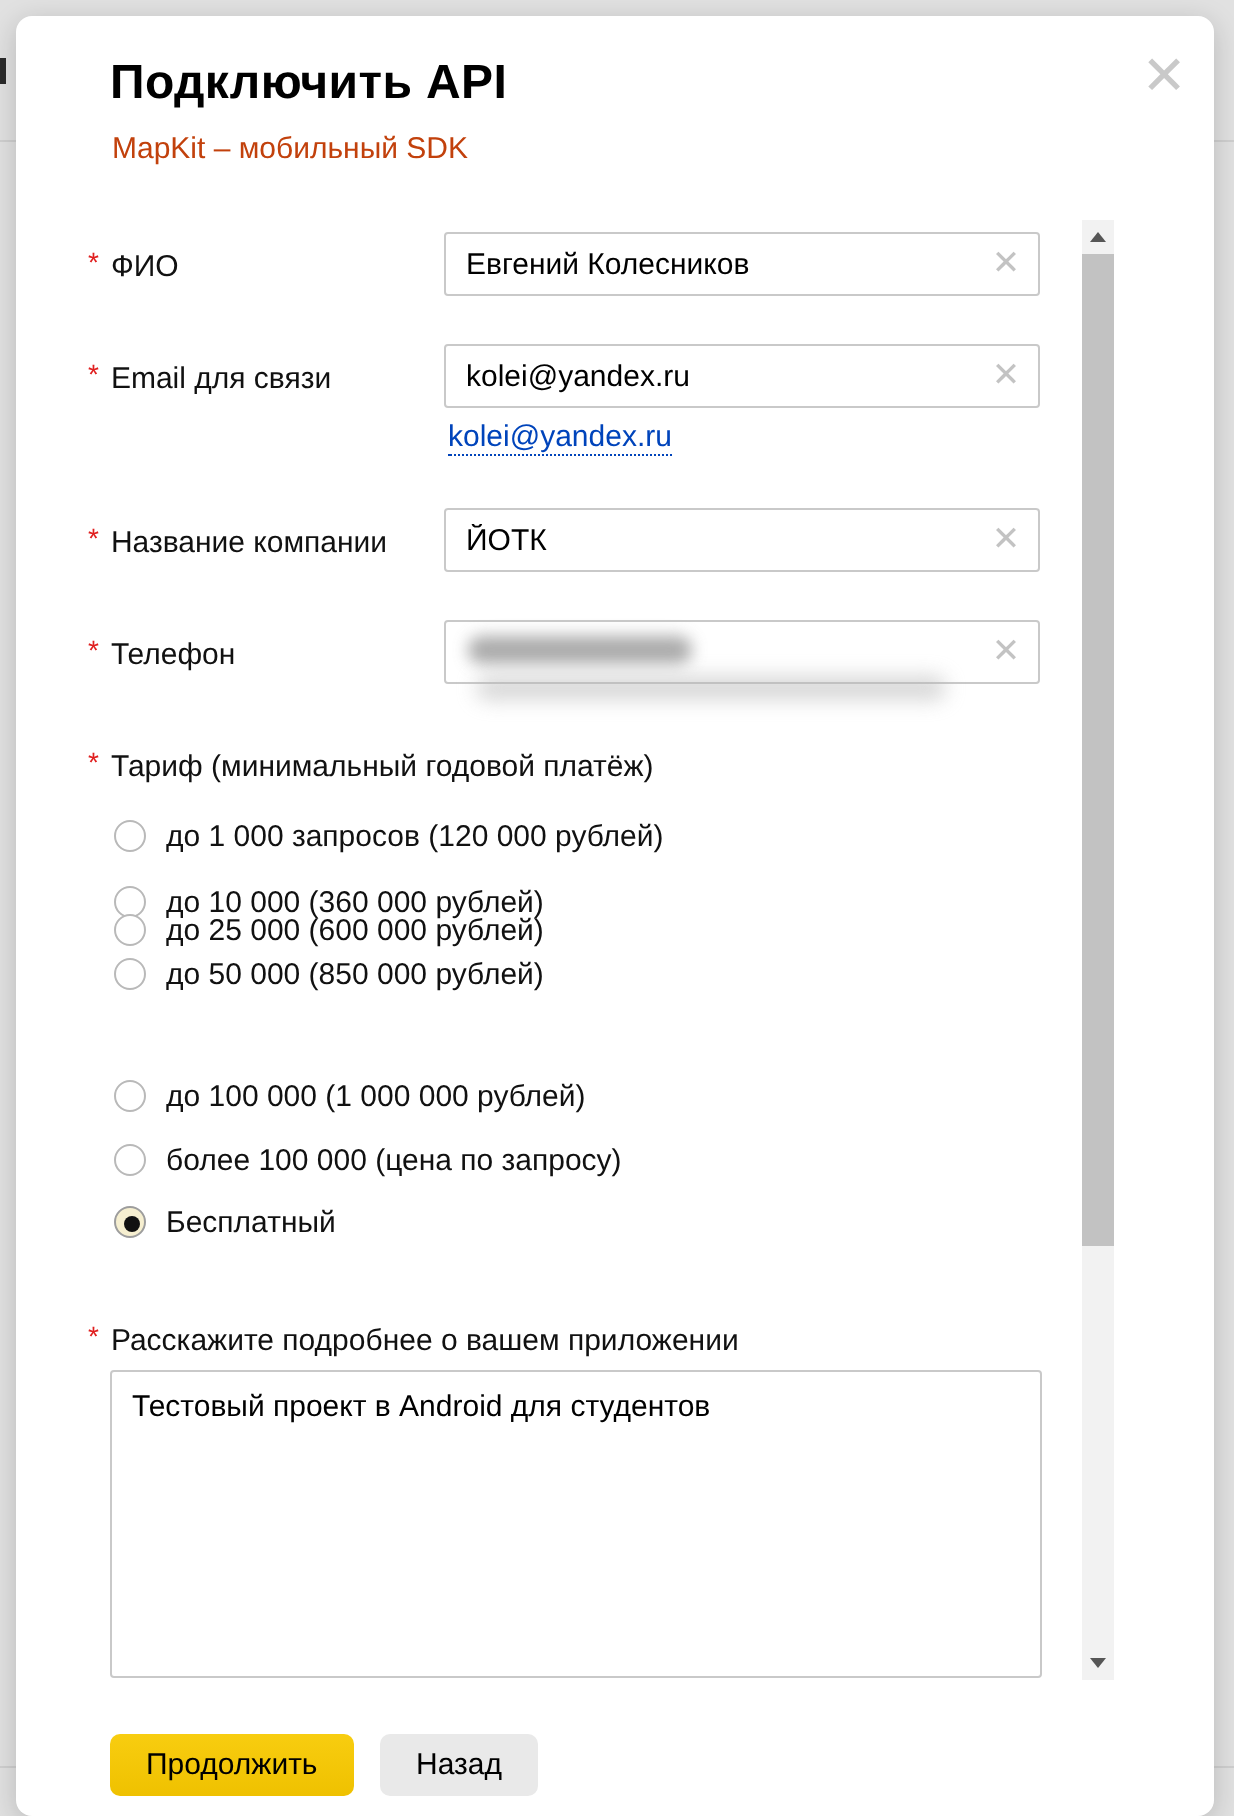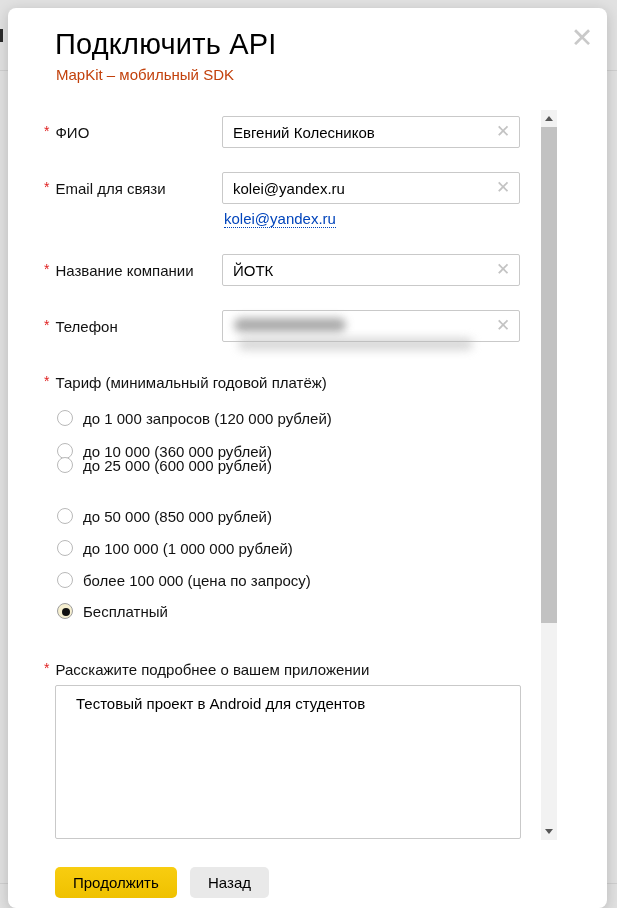--- a/index.html
+++ b/index.html
@@ -17,21 +17,21 @@
   .bg-cut-glyph { position:absolute; left:0; top:29px; width:3px; height:13px; background:#2b2b2b; }
 
   
   .modal {
     position:absolute; left:8px; top:8px; width:599px; height:900px;
     background:#ffffff; border-radius:8px;
     box-shadow:0 3px 14px rgba(0,0,0,.18);
   }
   .modal-title {
     position:absolute; left:47px; top:20px;
-    font-size:29px; font-weight:normal; color:#000; letter-spacing:.2px;
+    font-size:24px; font-weight:bold; color:#000; letter-spacing:.2px;
   }
   .modal-subtitle {
     position:absolute; left:48px; top:58px;
     font-size:15px; color:#c2410c;
   }
   .close-btn {
     position:absolute; left:558px; top:14px; width:32px; height:32px;
     font-size:27px; line-height:32px; text-align:center;
     color:#c9c9c9; cursor:pointer; font-weight:200;
   }
@@ -76,21 +76,21 @@
   .radio-row.checked .radio-dot::after {
     content:""; position:absolute; left:4px; top:4px; width:8px; height:8px;
     border-radius:50%; background:#111;
   }
   .radio-label { font-size:15px; color:#111; white-space:nowrap; }
 
   .t-area {
     position:absolute; left:47px; top:677px; width:466px; height:154px;
     border:1px solid #c9c9c9; border-radius:2px; resize:none;
     font-family:"Liberation Sans", sans-serif; font-size:15px; color:#000;
-    padding:9px 20px; outline:none;
+    padding:9px 10px; outline:none;
   }
 
   
   .sb-track { position:absolute; left:533px; top:102px; width:16px; height:730px; background:#f2f2f2; }
   .sb-btn { position:absolute; left:0; width:16px; height:17px; background:#f2f2f2; cursor:pointer; }
   .sb-btn.up { top:0; }
   .sb-btn.down { top:713px; }
   .sb-arrow-up {
     position:absolute; left:4px; top:6px; width:0; height:0;
     border-left:4px solid transparent; border-right:4px solid transparent;
@@ -151,21 +151,21 @@
     <span class="radio-label">до 1 000 запросов (120 000 рублей)</span>
   </div>
   <div class="radio-row" style="top:433px;justify-content:center;">
     <span class="radio-dot"></span>
     <span class="radio-label">до 10 000 (360 000 рублей)</span>
   </div>
   <div class="radio-row" style="top:447px;">
     <span class="radio-dot"></span>
     <span class="radio-label">до 25 000 (600 000 рублей)</span>
   </div>
-  <div class="radio-row" style="top:498px;">
+  <div class="radio-row" style="top:469px;">
     <span class="radio-dot"></span>
     <span class="radio-label">до 50 000 (850 000 рублей)</span>
   </div>
   <div class="radio-row" style="top:530px;">
     <span class="radio-dot"></span>
     <span class="radio-label">до 100 000 (1 000 000 рублей)</span>
   </div>
   <div class="radio-row" style="top:562px;">
     <span class="radio-dot"></span>
     <span class="radio-label">более 100 000 (цена по запросу)</span>

